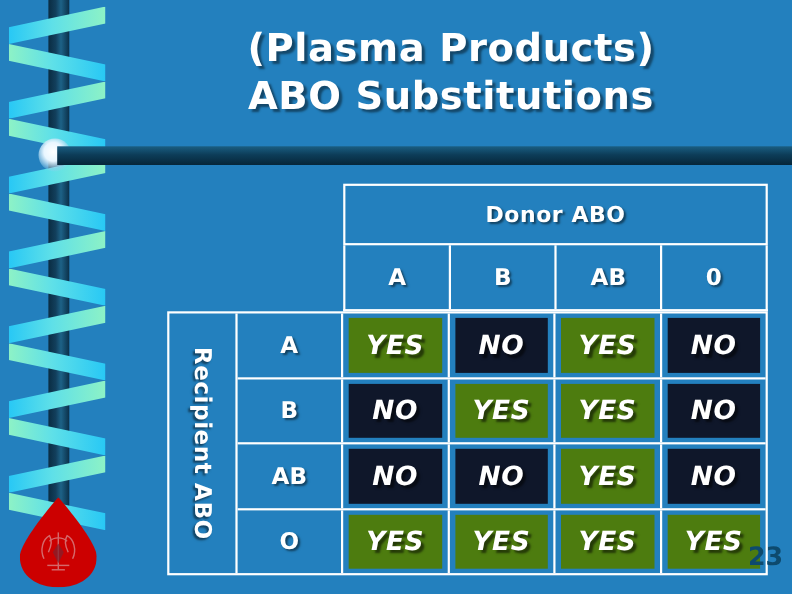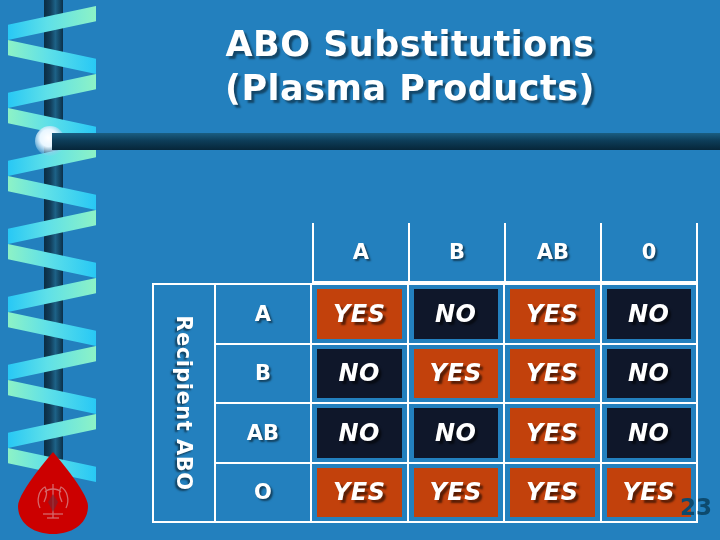--- a/index.html
+++ b/index.html
@@ -236,21 +236,21 @@
     display: flex;
     align-items: center;
     justify-content: center;
     font-size: 24px;
     font-weight: bold;
     font-style: italic;
     color: #ffffff;
     text-shadow: 3px 3px 2px rgba(0,0,0,0.55);
     letter-spacing: 0.5px;
   }
-  .chip.yes { background: #c2410c; }
+  .chip.yes { background: #4d7c0f; }
   .chip.no  { background: #0f172a; }
 
   #page-number {
     position: absolute;
     right: 8px;
     top: 494px;
     font-size: 23px;
     font-weight: bold;
     color: #0d4a6e;
   }
@@ -318,26 +318,29 @@
         <path d="M23 6 L23 40"></path>
         <path d="M15 14 C 19 10, 27 10, 31 14"></path>
         <path d="M13 36 L33 36"></path>
         <path d="M17 40 L29 40"></path>
       </g>
       <path d="M23 16 L28 24 L23 34 L18 24 Z" fill="#2a4a64" opacity="0.75"></path>
     </svg>
   </div>
 
   <div id="title-block">
+    <div class="line">(Plasma Products)</div>
     <div class="line">ABO Substitutions</div>
-    <div class="line">(Plasma Products)</div>
   </div>
 
   <div id="abo-table">
 
+    <div class="donor-head">
+      <span>Donor ABO</span>
+    </div>
 
     <div class="donor-cols">
       <div class="dcol">
           <span>A</span>
         </div>
       <div class="dcol">
           <span>B</span>
         </div>
       <div class="dcol">
           <span>AB</span>

